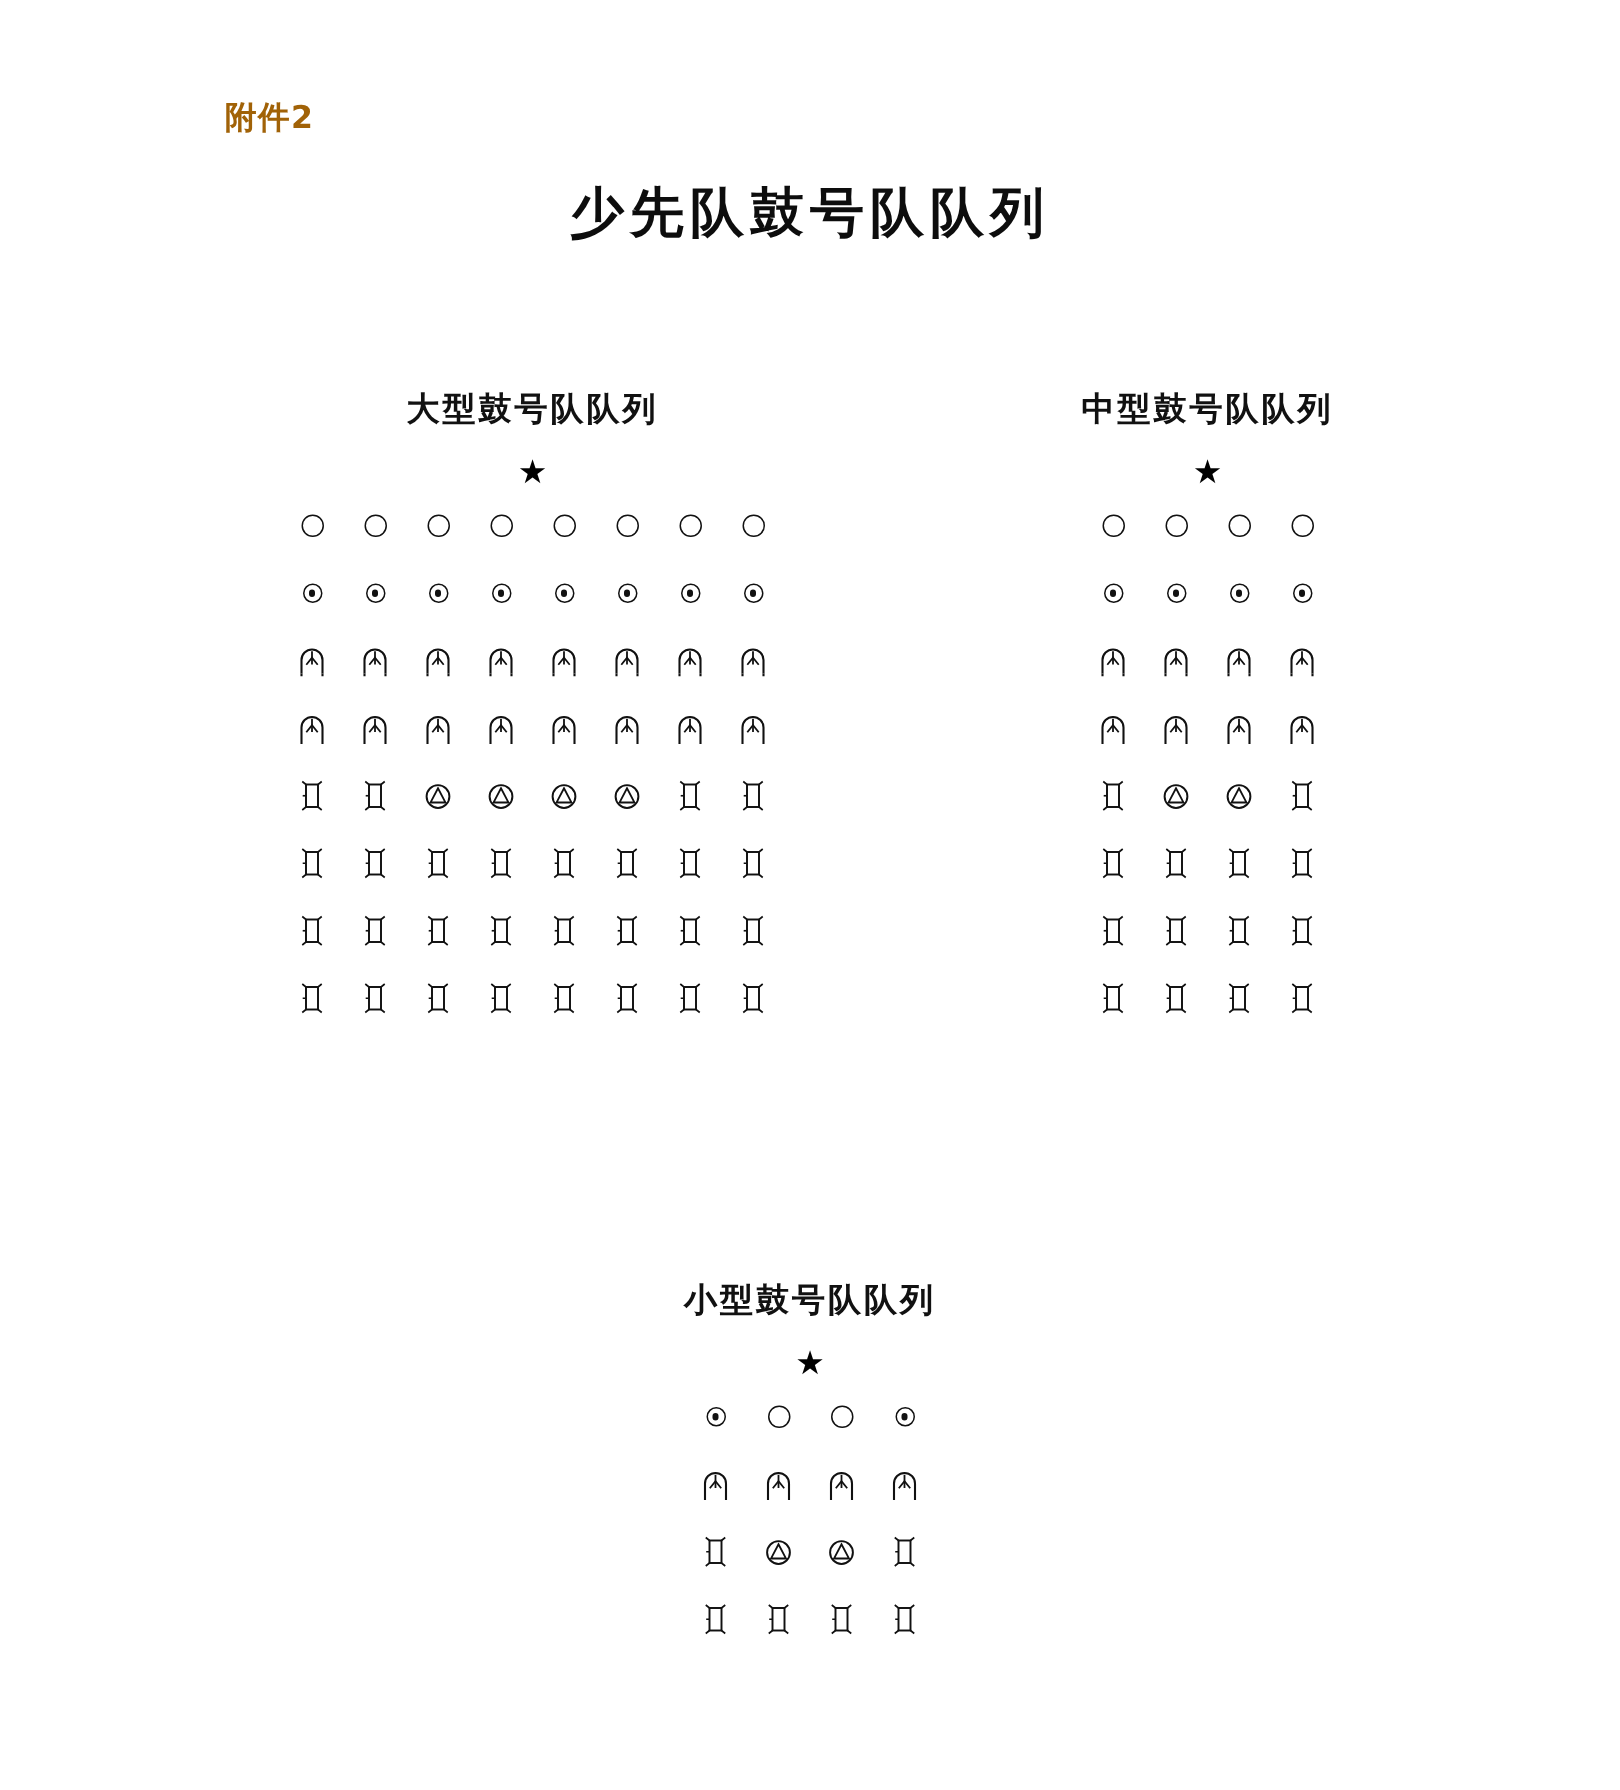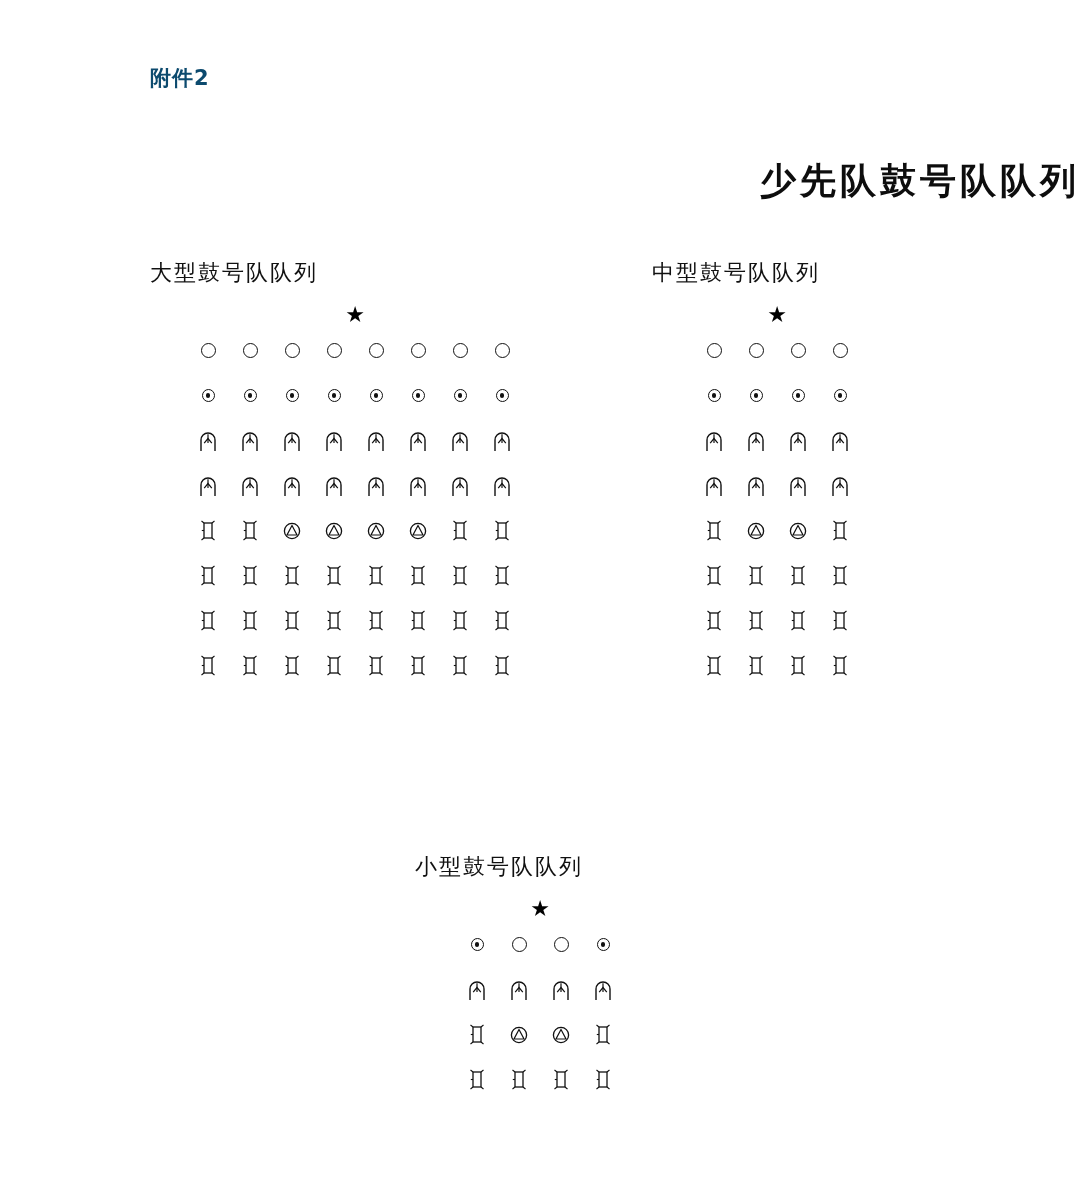--- a/index.html
+++ b/index.html
@@ -17,45 +17,44 @@
   }
 
   .attachment-label {
     position: absolute;
     left: 150px;
     top: 64px;
     font-family: "DejaVu Sans", "Liberation Sans", sans-serif;
     font-size: 21px;
     font-weight: 700;
     letter-spacing: 1px;
-    color: #0c4a6e;
+    color: #a16207;
   }
 
   .page-title {
     position: absolute;
     left: 0;
     right: 0;
     top: 118px;
-    text-align: right;
+    text-align: center;
     font-family: "DejaVu Serif", "Liberation Serif", serif;
     font-size: 36px;
     font-weight: 700;
     letter-spacing: 4px;
     color: #0d0d0d;
-    margin-top: 39px;
   }
 
   .block {
     position: absolute;
   }
   .block-title {
-    text-align: left;
+    text-align: center;
     font-family: "DejaVu Serif", "Liberation Serif", serif;
     font-size: 22px;
-    font-weight: 400;
+    font-weight: 700;
     letter-spacing: 2px;
     color: #111111;
     margin-bottom: 14px;
   }
   .star-row {
     text-align: center;
     height: 26px;
     line-height: 26px;
     font-size: 22px;
     color: #000000;
@@ -648,21 +647,21 @@
               <rect x="4" y="3" width="8" height="15" fill="none" stroke="#111" stroke-width="1.3"></rect>
               <path d="M4 3 L1.5 1 M4 18 L1.5 20 M12 3 L14.5 1 M12 18 L14.5 20" stroke="#111" stroke-width="1.1"></path>
               <path d="M4 10.5 L1.8 10.5" stroke="#111" stroke-width="1.1"></path>
             </svg>
           </span>
         </div>
       </div>
     </div>
 </div>
 
-<div class="block" id="block-medium" style="left:652px; top:258px; width:250px;">
+<div class="block" id="block-medium" style="left:680px; top:258px; width:250px;">
   <div class="block-title">中型鼓号队队列</div>
   <div class="star-row">★</div>
   <div class="grid">
       <div class="row">
         <div class="cell">
           <span class="sym sym-circle"></span>
         </div>
         <div class="cell">
           <span class="sym sym-circle"></span>
         </div>

